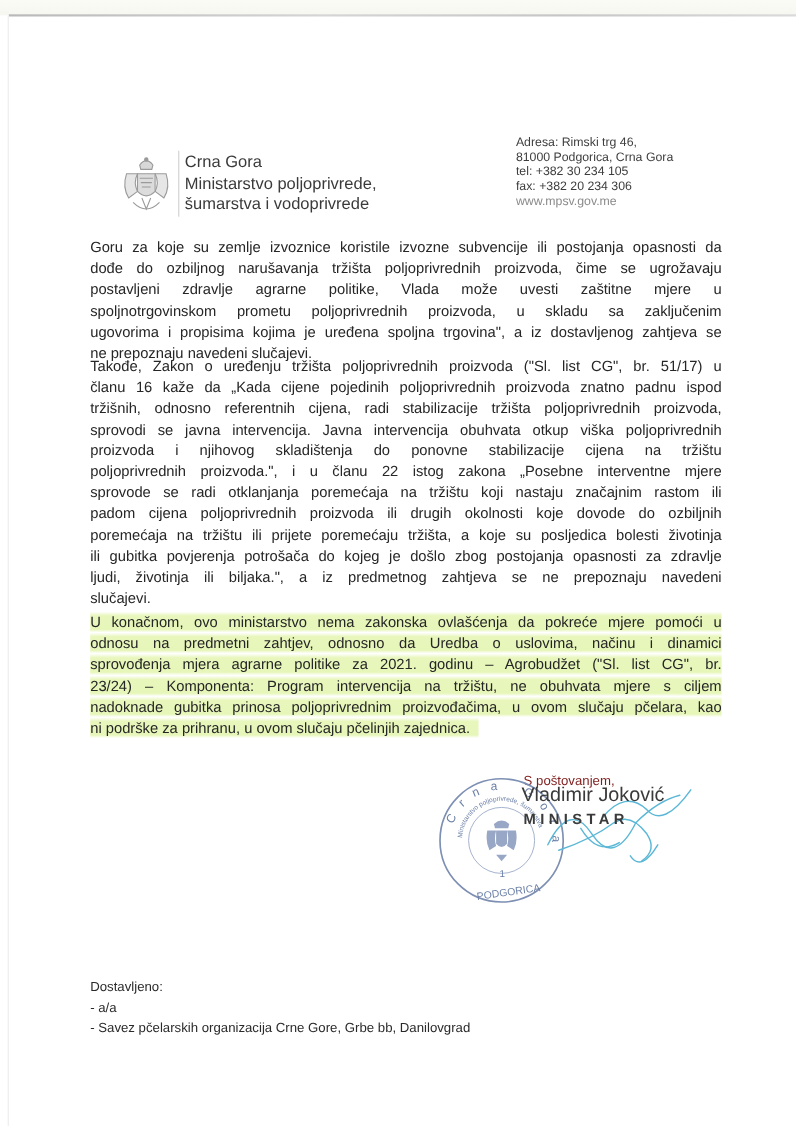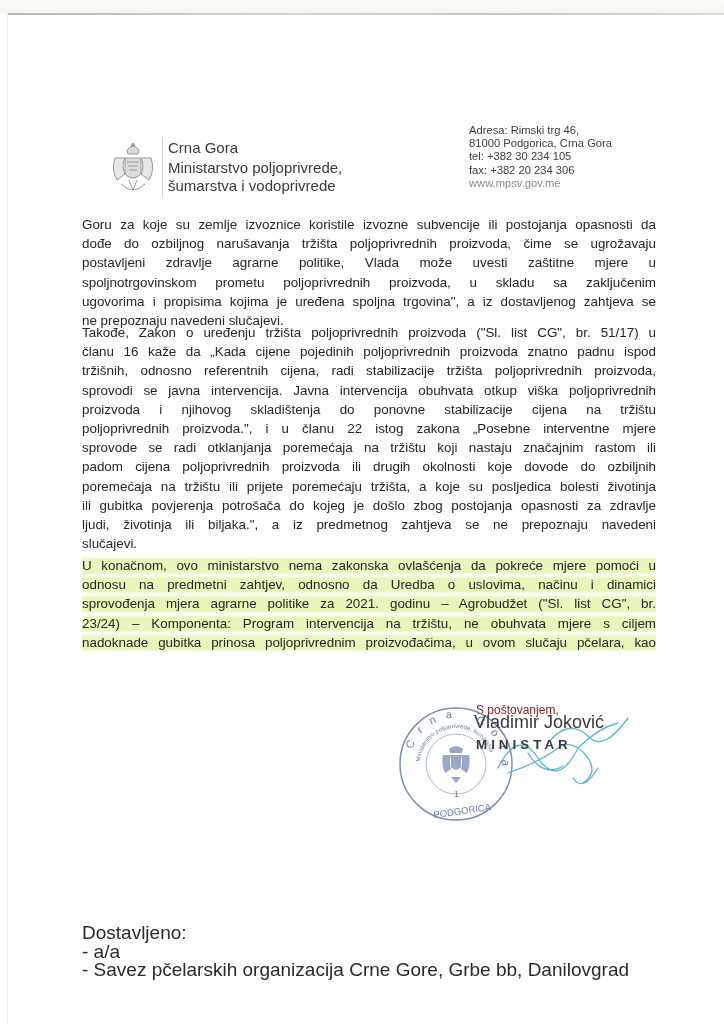--- a/index.html
+++ b/index.html
@@ -59,21 +59,21 @@
       position: absolute; left: 476px; top: 737px; font-size: 13.4px; font-weight: bold;
       letter-spacing: 4px; color: #3a3a3a;
     }
     .sig-name {
       position: absolute; left: 474px; top: 712px; font-size: 18px; color: #3a3a3a;
     }
     .stamp { position: absolute; left: 397px; top: 705px; width: 118px; height: 118px; }
     .signature { position: absolute; left: 488px; top: 708px; width: 148px; height: 90px; }
 
     .cc-block {
-      position: absolute; left: 82px; top: 888px; font-size: 19px; line-height: 18.6px; color: #2a2a2a; margin-top: 36px;
+      position: absolute; left: 82px; top: 888px; font-size: 12px; line-height: 18.6px; color: #2a2a2a;
     }
   </style>
 </head>
 <body>
 
 <div class="scan-top"></div>
 <div class="scan-edge"></div>
 <div class="scan-left"></div>
 
 <svg class="crest" viewBox="0 0 52 58">
@@ -126,20 +126,21 @@
   <span class="line">ljudi, životinja ili biljaka.", a iz predmetnog zahtjeva se ne prepoznaju navedeni</span>
   <span class="line last">slučajevi.</span>
 </div>
 
 <div class="para p3">
   <span class="line hl">U konačnom, ovo ministarstvo nema zakonska ovlašćenja da pokreće mjere pomoći u</span>
   <span class="line hl">odnosu na predmetni zahtjev, odnosno da Uredba o uslovima, načinu i dinamici</span>
   <span class="line hl">sprovođenja mjera agrarne politike za 2021. godinu – Agrobudžet ("Sl. list CG", br.</span>
   <span class="line hl">23/24) – Komponenta: Program intervencija na tržištu, ne obuhvata mjere s ciljem</span>
   <span class="line hl">nadoknade gubitka prinosa poljoprivrednim proizvođačima, u ovom slučaju pčelara, kao</span>
+  <span class="line last hl" style="display:inline-block; padding-right:8px;">ni podrške za prihranu, u ovom slučaju pčelinjih zajednica.</span>
 </div>
 
 <div class="closing">S poštovanjem,</div>
 
 <svg class="stamp" viewBox="0 0 118 118">
   <defs>
     <path id="stampArc" d="M 59 59 m -46 0 a 46 46 0 1 1 92 0 a 46 46 0 1 1 -92 0"></path>
     <path id="stampInner" d="M 59 59 m -36 0 a 36 36 0 1 1 72 0"></path>
   </defs>
   <circle cx="59" cy="59" r="56" fill="none" stroke="#7d8fb3" stroke-width="1.5"></circle>

